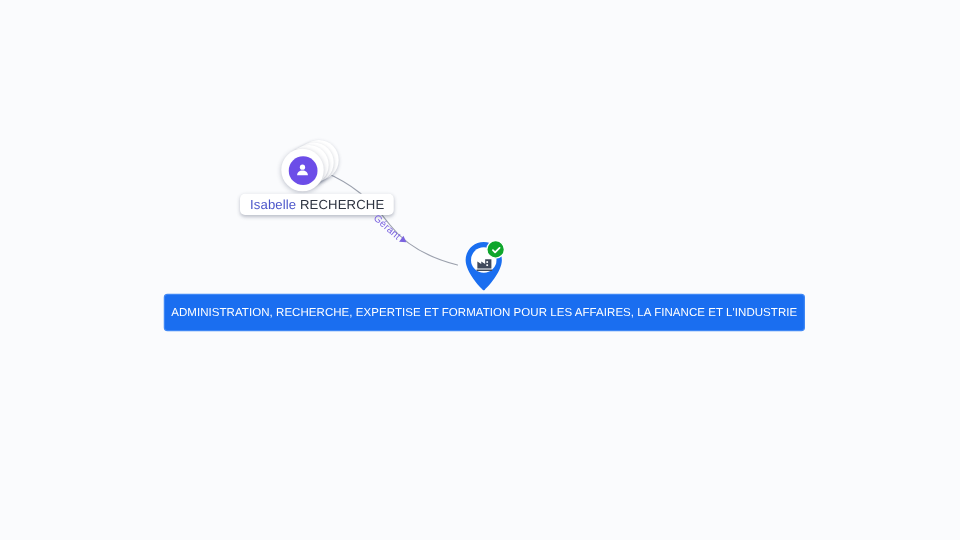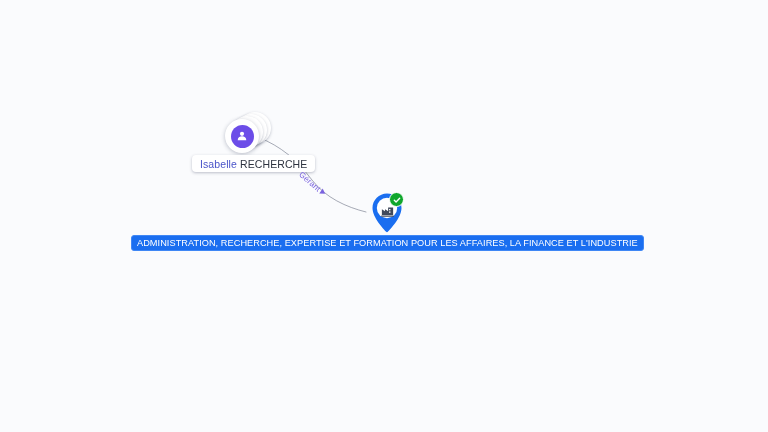--- a/index.html
+++ b/index.html
@@ -131,21 +131,21 @@
     display: flex;
     align-items: center;
     justify-content: center;
   }
 
   
   #company-label {
     position: absolute;
     left: 131px;
     top: 235px;
-    height: 16px;
+    height: 30px;
     padding: 0 5px;
     background: #1a6ef0;
     border: 1px solid #3f87f5;
     border-radius: 3px;
     color: #ffffff;
     font-size: 9.2px;
     letter-spacing: 0.05px;
     display: flex;
     align-items: center;
     white-space: nowrap;

